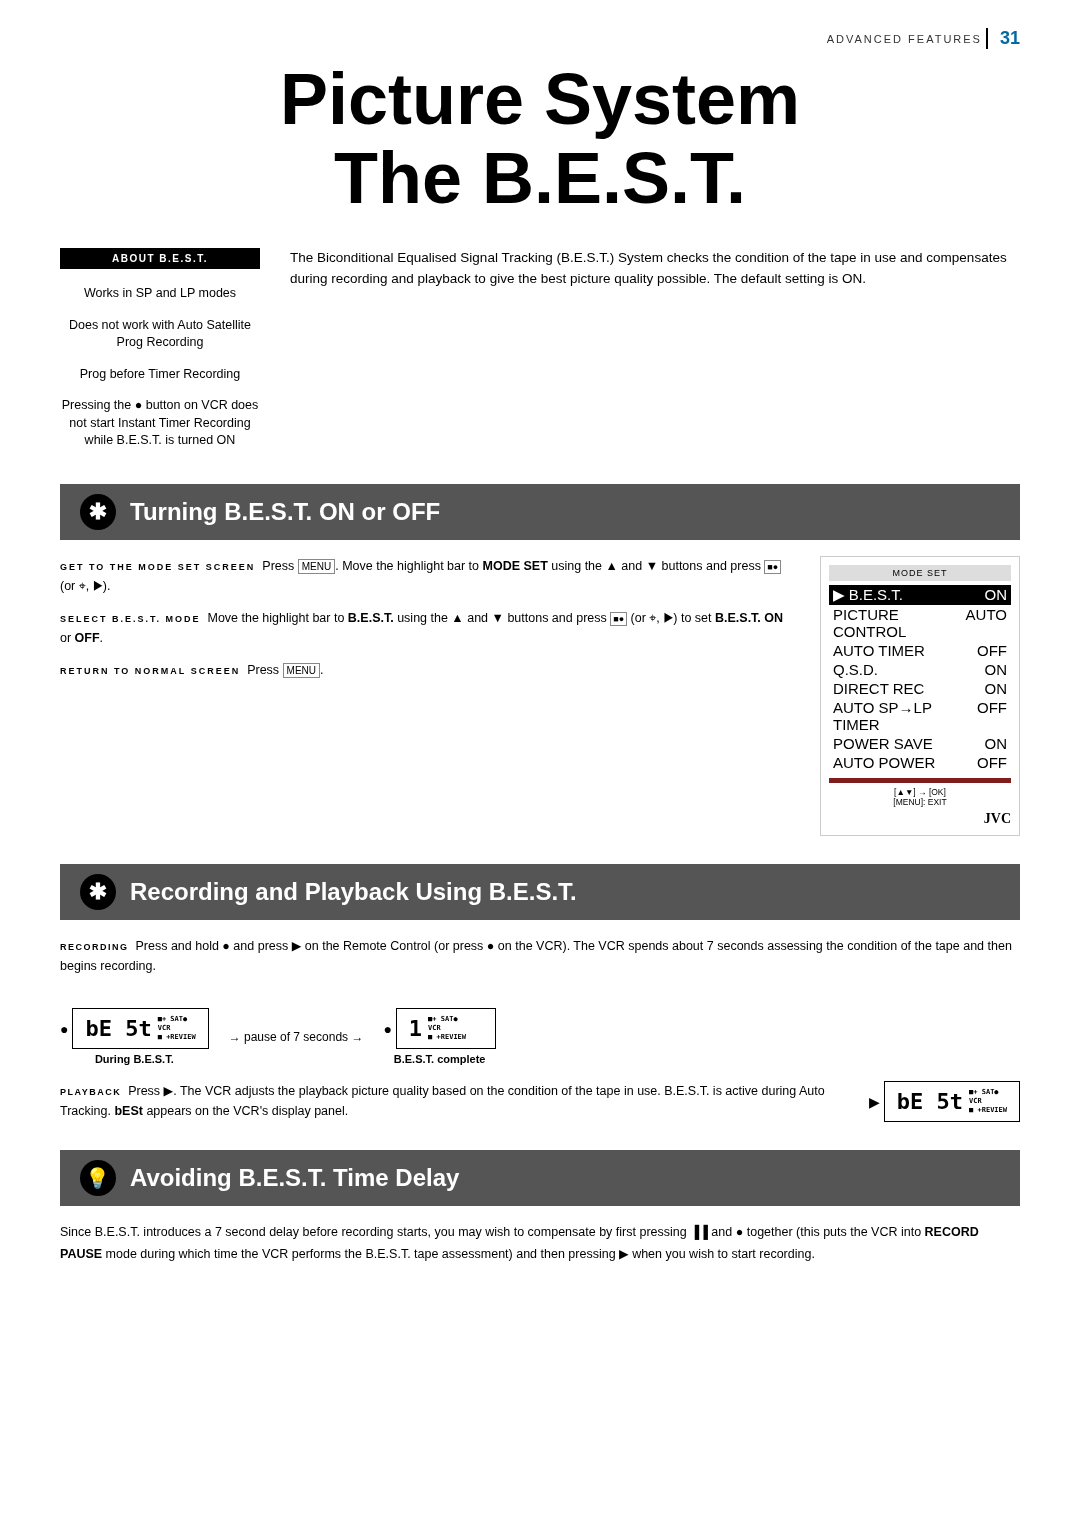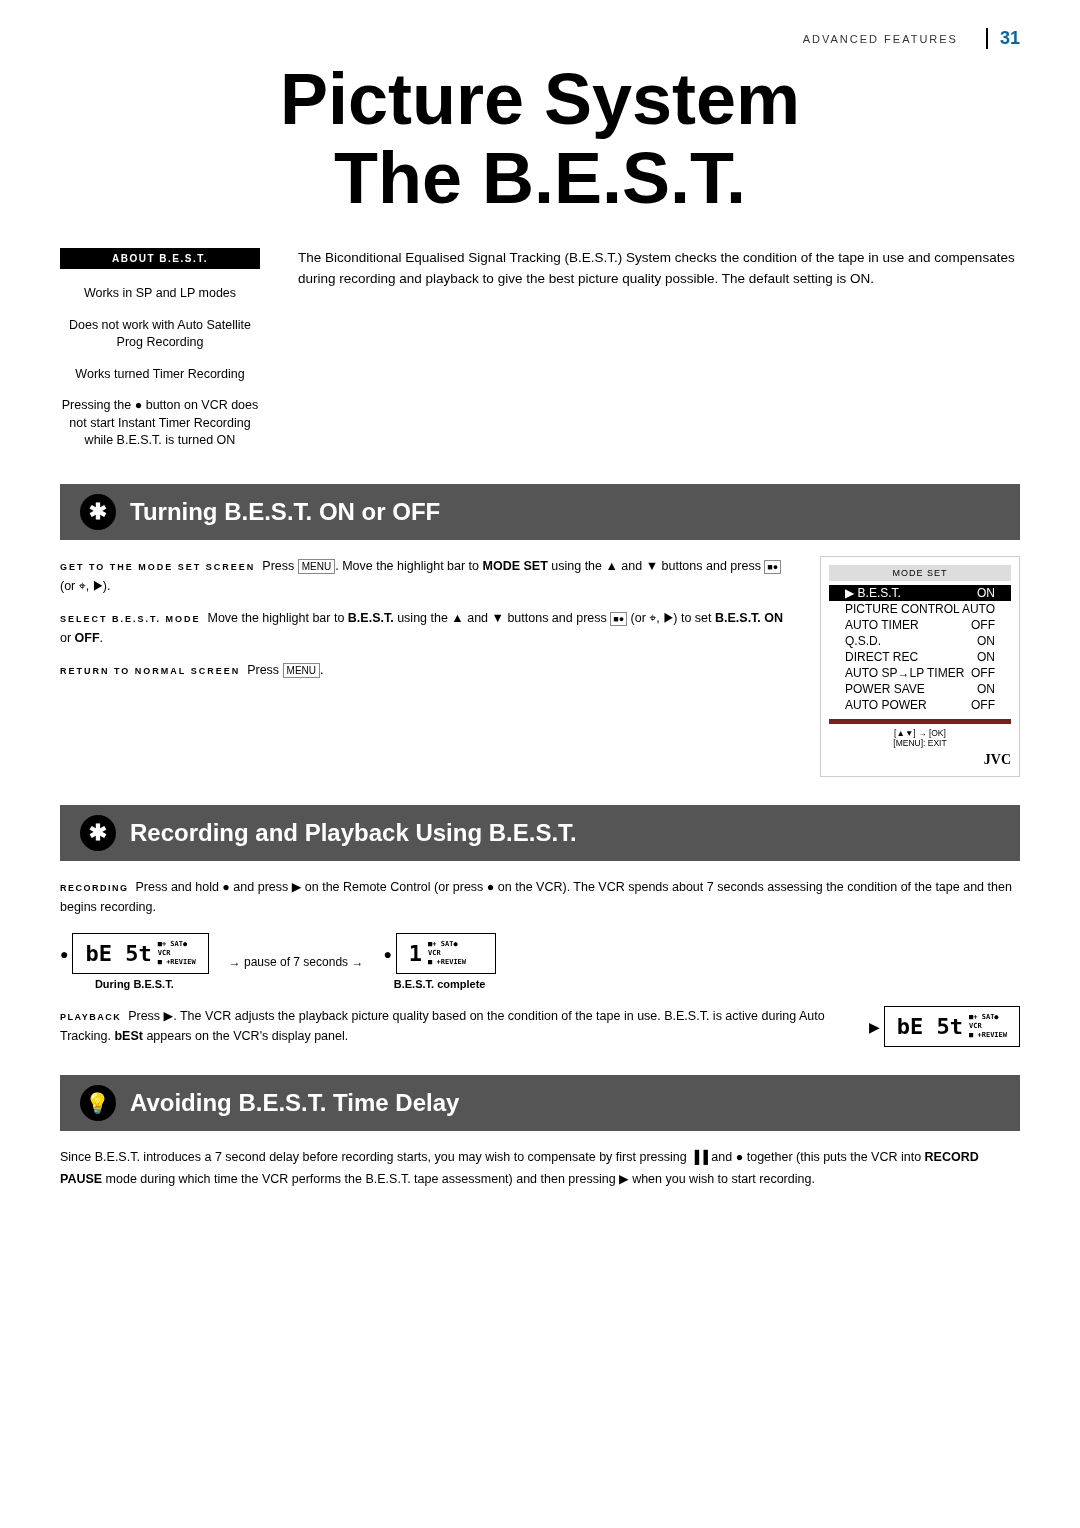--- a/index.html
+++ b/index.html
@@ -11,21 +11,21 @@
       color: #000;
       position: relative;
     }
 
     .page-header {
       position: absolute;
       top: 28px;
       right: 60px;
       display: flex;
       align-items: center;
-      gap: 28px;
+      gap: 4px;
     }
 
     .advanced-features-label {
       font-size: 11px;
       letter-spacing: 2px;
       color: #333;
       font-family: Arial, sans-serif;
     }
 
     .page-number {
@@ -50,21 +50,21 @@
       color: #000;
     }
 
     .content-area {
       padding: 0 60px;
     }
 
     
     .about-section {
       display: flex;
-      gap: 38px;
+      gap: 30px;
       margin-bottom: 20px;
     }
 
     .sidebar-about {
       width: 200px;
       flex-shrink: 0;
     }
 
     .about-badge {
       background: #000;
@@ -178,22 +178,22 @@
       letter-spacing: 1px;
       text-align: center;
       background: #ddd;
       padding: 3px;
       margin-bottom: 4px;
     }
 
     .mode-set-row {
       display: flex;
       justify-content: space-between;
-      padding: 1px 16px;
-      font-size: 12px;
+      padding: 1px 4px;
+      font-size: 15px;
     }
 
     .mode-set-row.highlighted {
       background: #000;
       color: #fff;
     }
 
     .mode-set-footer {
       font-size: 8.5px;
       margin-top: 6px;
@@ -211,21 +211,21 @@
     }
 
     
     .recording-section {
       margin-bottom: 28px;
     }
 
     .recording-body {
       font-size: 12.5px;
       line-height: 1.6;
-      margin-bottom: 16px;
+      margin-bottom: 32px;
     }
 
     .display-panels {
       display: flex;
       align-items: center;
       gap: 20px;
       margin-bottom: 16px;
     }
 
     .vcr-display {
@@ -315,21 +315,21 @@
 </div>
 
 <div class="content-area">
 
   <div class="about-section">
     <div class="sidebar-about">
       <div class="about-badge">ABOUT B.E.S.T.</div>
       <div class="sidebar-items">
         <p>Works in SP and LP modes</p>
         <p>Does not work with Auto Satellite Prog Recording</p>
-        <p>Works turned Timer Recording</p>
+        <p>Prog before Timer Recording</p>
         <p>Pressing the ● button on VCR does not start Instant Timer Recording while B.E.S.T. is turned ON</p>
       </div>
     </div>
     <div class="intro-text">
       <p>The Biconditional Equalised Signal Tracking (B.E.S.T.) System checks the condition of the tape in use and compensates during recording and playback to give the best picture quality possible. The default setting is ON.</p>
     </div>
   </div>
 
   <div class="section-banner">
     <div class="asterisk-icon">✱</div>

